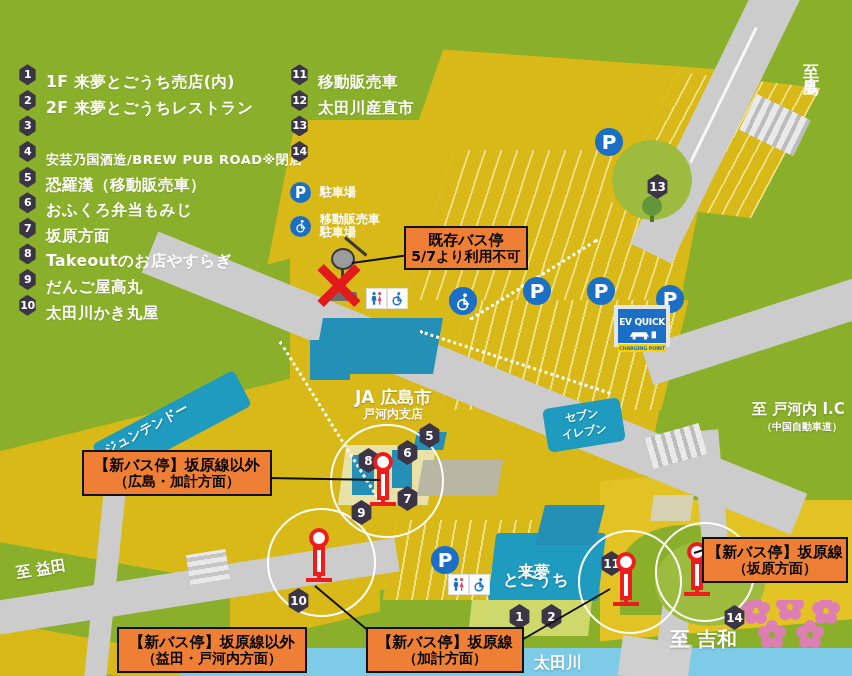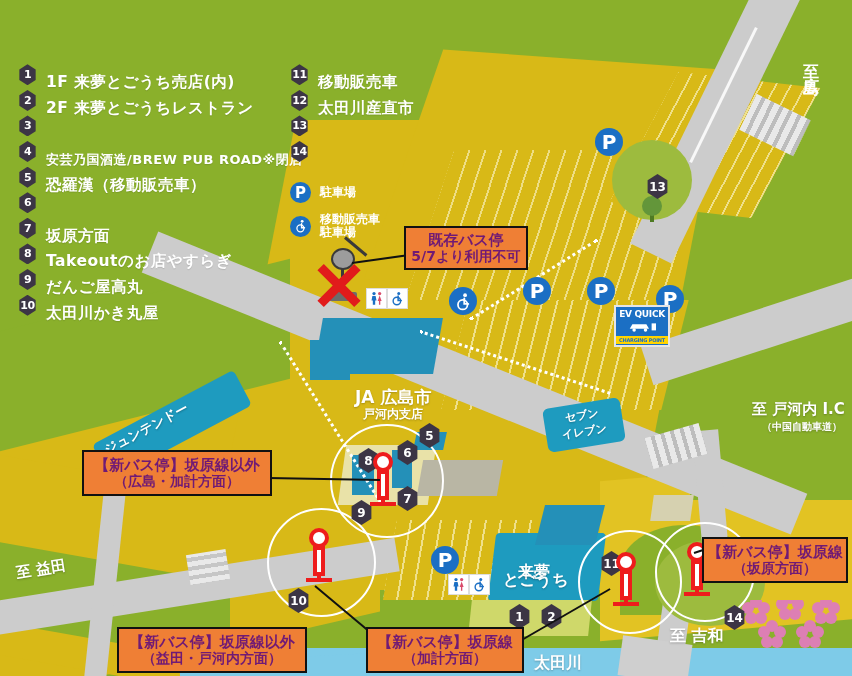--- a/index.html
+++ b/index.html
@@ -45,21 +45,21 @@
     align-items:center;justify-content:center;margin-right:9px;flex:0 0 21px;}
   .wcircle{width:21px;height:21px;border-radius:50%;background:#1b6fc4;
     color:#fff;display:flex;align-items:center;justify-content:center;
     margin-right:9px;flex:0 0 21px;}
   .wcircle svg{width:14px;height:14px;}
   .icon-label{font-size:12px;font-weight:bold;line-height:13px;}
 
   
   .callout{
     position:absolute;background:#ef7f35;border:2.5px solid #111;
-    color:#701a75;text-align:center;font-weight:bold;
+    color:#000000;text-align:center;font-weight:bold;
     display:flex;flex-direction:column;justify-content:center;
     line-height:1.12;box-sizing:border-box;z-index:40;
   }
   .callout .l1{font-size:15px;}
   .callout .l2{font-size:14px;}
   .leader{position:absolute;background:#111;z-index:39;height:2px;transform-origin:0 50%;}
 
   
   .mpin{
     position:absolute;width:23px;height:25px;background:#3c3545;
@@ -96,22 +96,22 @@
   .xmark span:first-child{transform:rotate(45deg);}
   .xmark span:last-child{transform:rotate(-45deg);}
 
   
   .mlabel{position:absolute;color:#fff;font-weight:bold;
     text-shadow:0 1px 2px rgba(0,0,0,.25);z-index:20;white-space:nowrap;}
   .vlabel{position:absolute;color:#fff;font-weight:bold;writing-mode:vertical-rl;
     font-size:16px;letter-spacing:3px;z-index:20;}
 
   .evsign{position:absolute;width:56px;height:42px;background:#1b6fc4;
-    border:2px solid #e5e5e5;z-index:26;color:#fff;text-align:center;
-    font-size:8px;font-weight:bold;box-sizing:border-box;padding-top:2px;}
+    border:4px solid #e5e5e5;z-index:26;color:#fff;text-align:center;
+    font-size:8px;font-weight:bold;box-sizing:border-box;padding-top:8px;}
   .evsign .evq{font-size:9px;letter-spacing:-.3px;}
   .evsign .evbar{margin-top:1px;background:#ffd400;color:#1b6fc4;font-size:5px;
     letter-spacing:-.2px;padding:1px 0;}
 
   .restroom{position:absolute;z-index:26;display:flex;}
   .restroom div{width:21px;height:21px;background:#fff;border:1px solid #ddd;
     display:flex;align-items:center;justify-content:center;box-sizing:border-box;}
   .restroom svg{width:15px;height:15px;}
 
   .sakura{position:absolute;z-index:18;}
@@ -354,21 +354,21 @@
           <path d="M13 8v7h5" stroke="#fff" stroke-width="2.4" fill="none" stroke-linecap="round"></path>
           <circle cx="11" cy="16" r="6" stroke="#fff" stroke-width="2.2" fill="none"></circle>
         </svg>
       </div>
     </div>
 
   <div class="vlabel" style="left:800px;top:52px;">至 広島</div>
   <div class="mlabel" style="left:752px;top:400px;font-size:15px;">至 戸河内 I.C</div>
   <div class="mlabel" style="left:762px;top:420px;font-size:10px;">（中国自動車道）</div>
   <div class="mlabel" style="left:16px;top:560px;font-size:15px;transform:rotate(-9deg);">至 益田</div>
-  <div class="mlabel" style="left:670px;top:626px;font-size:16px;">至 吉和</div>
+  <div class="mlabel" style="left:670px;top:626px;font-size:20px;">至 吉和</div>
   <div class="mlabel" style="left:534px;top:653px;font-size:16px;color:#fff;">太田川</div>
 
   <div class="legend">
     <div class="col left" id="legend-left">
         <div class="lg-row">
           <div class="pin">1</div>
           <div class="lg-text">1F 来夢とごうち売店(内)</div>
         </div>
         <div class="lg-row">
           <div class="pin">2</div>
@@ -380,20 +380,21 @@
         <div class="lg-row">
           <div class="pin">4</div>
           <div class="lg-text small">安芸乃国酒造/BREW PUB ROAD※閉店</div>
         </div>
         <div class="lg-row">
           <div class="pin">5</div>
           <div class="lg-text">恐羅漢（移動販売車）</div>
         </div>
         <div class="lg-row">
           <div class="pin">6</div>
+          <div class="lg-text">おふくろ弁当もみじ</div>
         </div>
         <div class="lg-row">
           <div class="pin">7</div>
           <div class="lg-text">坂原方面</div>
         </div>
         <div class="lg-row">
           <div class="pin">8</div>
           <div class="lg-text">Takeoutのお店やすらぎ</div>
         </div>
         <div class="lg-row">

